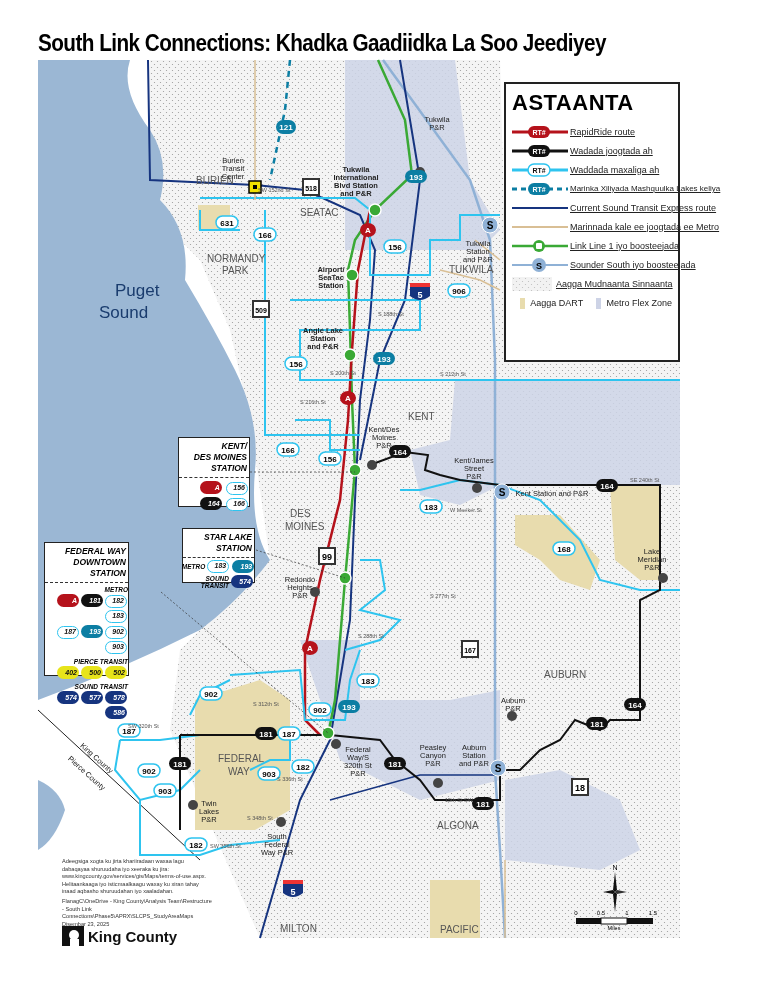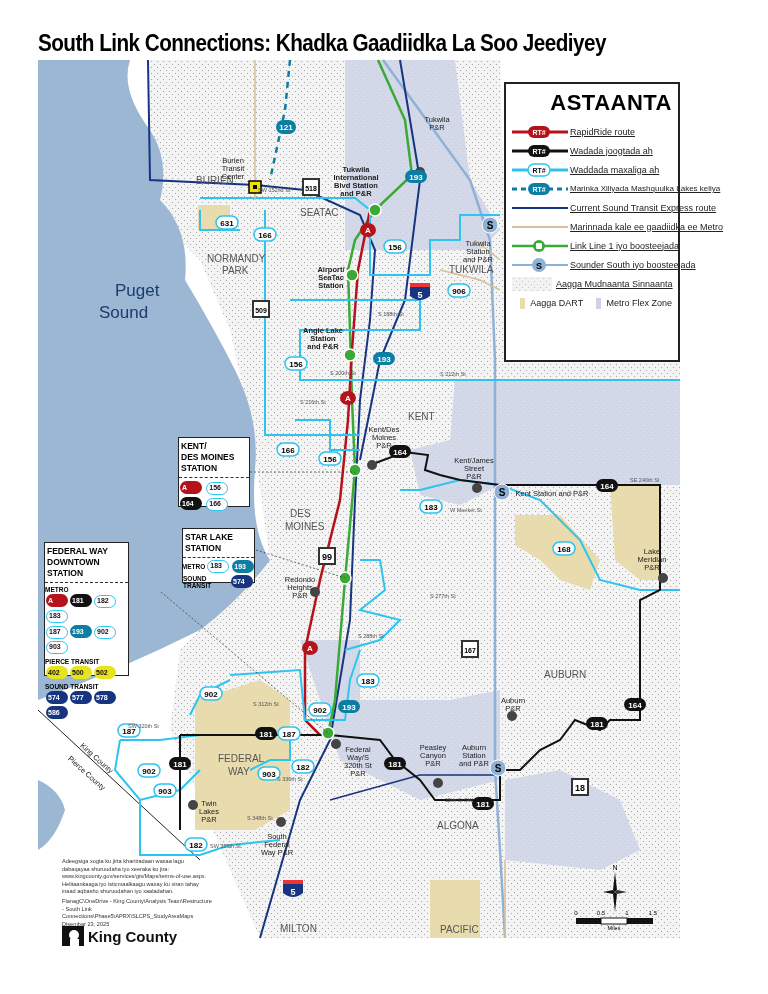--- a/index.html
+++ b/index.html
@@ -1,27 +1,27 @@
 <!DOCTYPE html>
 <html><head>
 <meta charset="utf-8">
 <style>
   html,body{margin:0;padding:0;background:#fff;}
   body{width:768px;height:994px;position:relative;overflow:hidden;font-family:"Liberation Sans",sans-serif;}
   .title{position:absolute;left:38px;top:30px;font-size:23px;font-weight:bold;letter-spacing:-0.6px;color:#000;font-family:"Liberation Sans",sans-serif;transform:scaleX(0.9);transform-origin:left;}
   svg.map{position:absolute;left:0;top:0;}
   .lbl{font-family:"Liberation Sans",sans-serif;}
   .legend{position:absolute;left:504px;top:82px;width:176px;height:280px;background:#fff;border:2px solid #222;box-sizing:border-box;padding:4px 6px;}
-  .legend h2{margin:2px 0 6px;text-align:right;font-size:22px;font-weight:bold;letter-spacing:0.5px;}
+  .legend h2{margin:2px 0 6px;text-align:left;font-size:22px;font-weight:bold;letter-spacing:0.5px;}
   .lg-row{display:flex;align-items:center;height:19px;font-size:9px;color:#222;white-space:nowrap;text-decoration:underline;}
   .lg-sym{width:58px;flex:none;position:relative;height:14px;}
   .lg-sym svg{position:absolute;left:0;top:0;}
   .lg-row2{display:flex;align-items:center;height:20px;font-size:9px;color:#222;gap:5px;white-space:nowrap;}
   .sq{display:inline-block;}
-  .stationbox{position:absolute;background:#fff;border:1.5px solid #222;box-sizing:border-box;font-size:8px;text-align:left;}
+  .stationbox{position:absolute;background:#fff;border:1.5px solid #222;box-sizing:border-box;font-size:8px;text-align:right;font-style:italic;}
   .stationbox .hd{font-weight:bold;line-height:11px;padding:3px 2px;border-bottom:1px dashed #333;font-size:8.5px;}
   .pill{display:inline-block;min-width:22px;height:13px;line-height:13px;border-radius:7px;font-size:7px;font-weight:bold;margin:1px 1px;padding:0 2px;box-sizing:border-box;}
   .p-red{background:#b5121b;color:#fff;}
   .p-blk{background:#111;color:#fff;}
   .p-lt{background:#fff;color:#111;border:1.5px solid #2ec4ef;line-height:10px;}
   .p-teal{background:#0c7ea3;color:#fff;}
   .p-yel{background:#e7e41a;color:#111;}
   .p-navy{background:#16347f;color:#fff;}
   .sub{font-weight:bold;font-size:6.5px;margin-top:3px;}
   .footnote{position:absolute;left:62px;top:858px;width:150px;font-size:5.6px;line-height:7.6px;color:#333;}
@@ -376,21 +376,21 @@
         </svg>
       </div>
     <span>Current Sound Transit Express route</span>
   </div>
   <div class="lg-row">
     <div class="lg-sym">
         <svg width="56" height="14">
           <line x1="0" y1="7" x2="56" y2="7" stroke="#d9bf95" stroke-width="2"></line>
         </svg>
       </div>
-    <span>Marinnada kale ee gaadiidka ee Metro</span>
+    <span>Marinnada kale ee joogtada ee Metro</span>
   </div>
   <div class="lg-row">
     <div class="lg-sym">
         <svg width="56" height="14">
           <line x1="0" y1="7" x2="56" y2="7" stroke="#3aa935" stroke-width="2.5"></line>
           <circle cx="27" cy="7" r="6" fill="#3aa935"></circle>
           <rect x="24" y="4" width="6" height="6" rx="1" fill="#fff"></rect>
         </svg>
       </div>
     <span>Link Line 1 iyo boosteejada</span>

